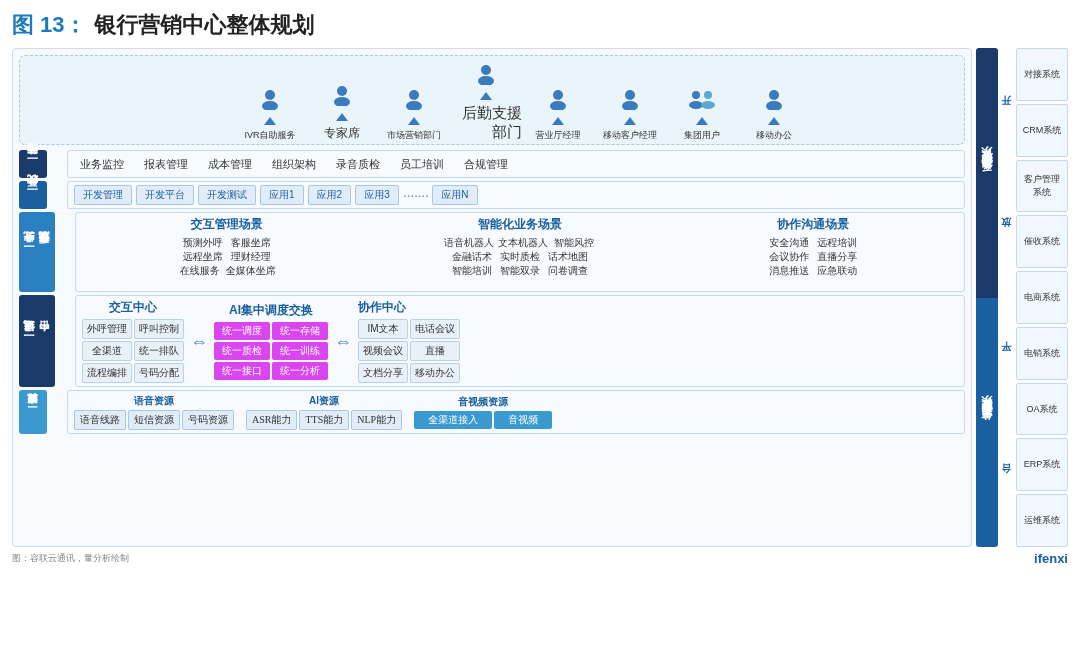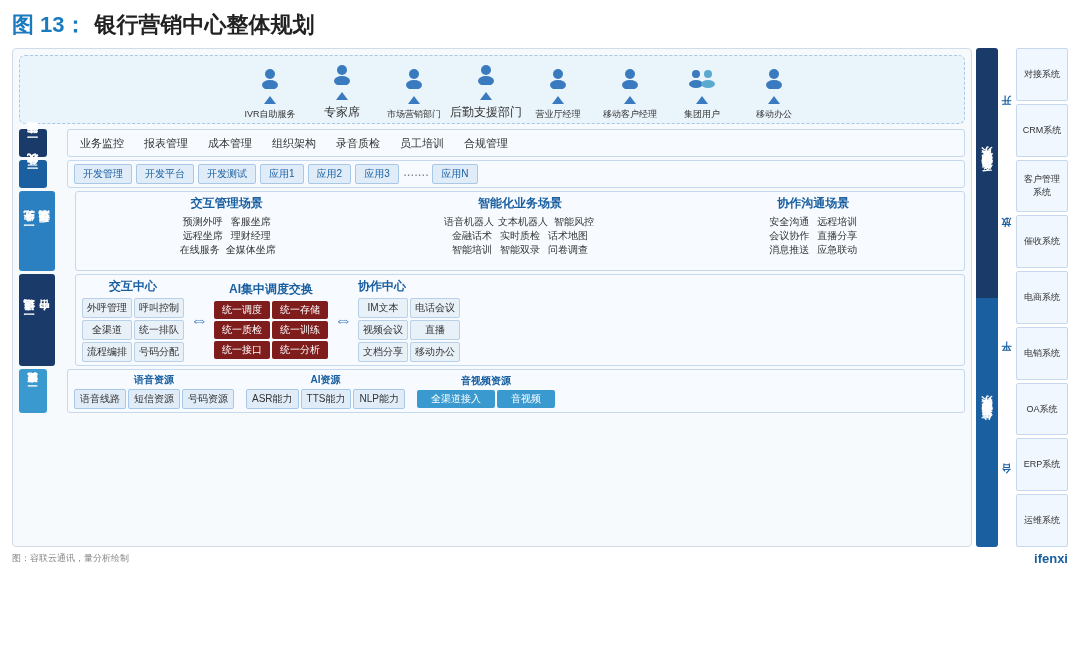--- a/index.html
+++ b/index.html
@@ -117,40 +117,41 @@
     .tongxun-item {
       font-size: 10px;
       background: #e8f0f8;
       border: 1px solid #b8d0e8;
       border-radius: 2px;
       padding: 2px 4px;
       text-align: center;
       white-space: nowrap;
     }
     .ai-box-blue {
-      background: #7f1d1d;
+      background: #d946ef;
       color: #fff;
       font-size: 10px;
       border-radius: 2px;
       padding: 2px 8px;
       text-align: right;
       white-space: nowrap;
     }
     .ziyuan-title {
       font-size: 10px;
       color: #1a5fa0;
       font-weight: bold;
     }
     .ziyuan-item {
       font-size: 10px;
       background: #e0ecf8;
       border: 1px solid #a8c8e8;
       border-radius: 2px;
       padding: 2px 5px;
       text-align: center;
+      font-family: Liberation Serif, serif;
     }
     .ziyuan-item-blue {
       font-size: 10px;
       background: #3a9ad0;
       color: #fff;
       border-radius: 2px;
       padding: 2px 14px;
       text-align: center;
     }
     
@@ -311,21 +312,21 @@
           <span style="font-size:9px;text-align:center">市场营销部门</span>
         </div>
         <div class="user-role">
           <div class="user-icon">
             <svg width="22" height="22" viewBox="0 0 22 22">
                 <circle cx="11" cy="7" r="5" fill="#3a7abf"></circle>
                 <ellipse cx="11" cy="18" rx="8" ry="5" fill="#3a7abf"></ellipse>
               </svg>
           </div>
           <div class="arrow-up"></div>
-          <span style="font-size:12px;text-align:right">后勤支援部门</span>
+          <span style="font-size:15px;text-align:right">后勤支援部门</span>
         </div>
         <div class="user-role">
           <div class="user-icon">
             <svg width="22" height="22" viewBox="0 0 22 22">
                 <circle cx="11" cy="7" r="5" fill="#3a7abf"></circle>
                 <ellipse cx="11" cy="18" rx="8" ry="5" fill="#3a7abf"></ellipse>
               </svg>
           </div>
           <div class="arrow-up"></div>
           <span style="font-size:9px;text-align:center">营业厅经理</span>

